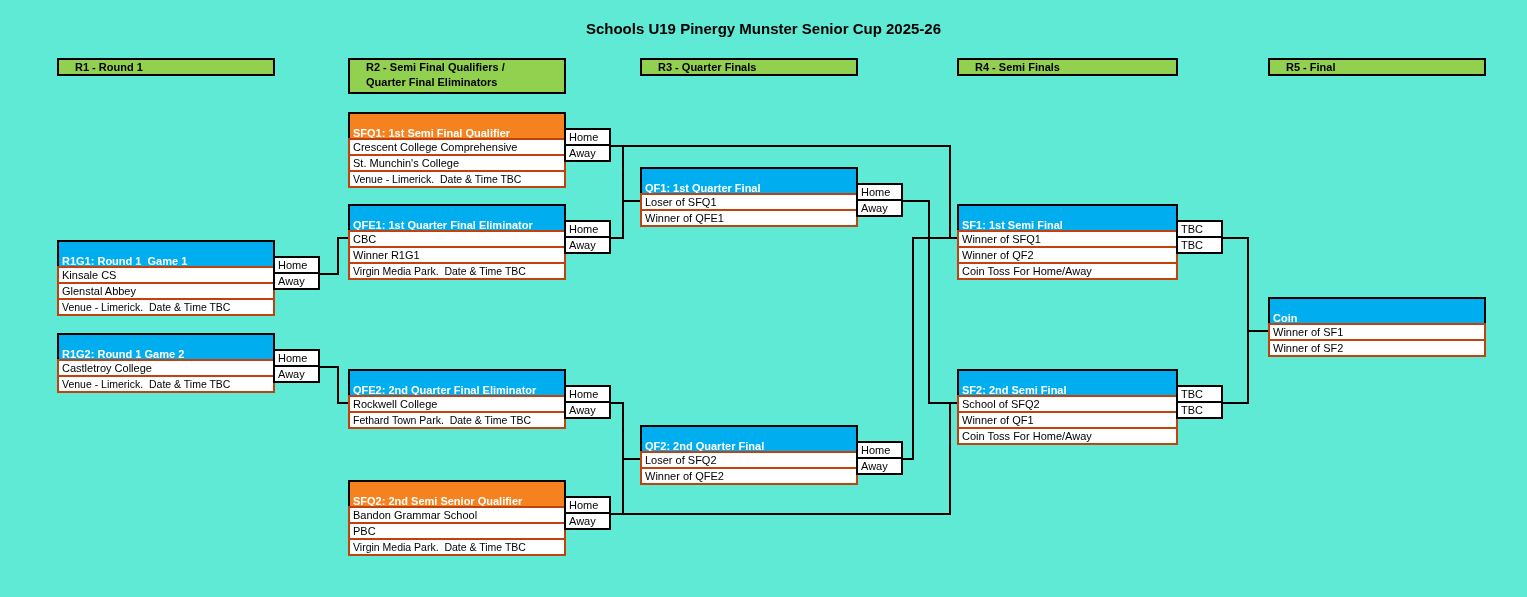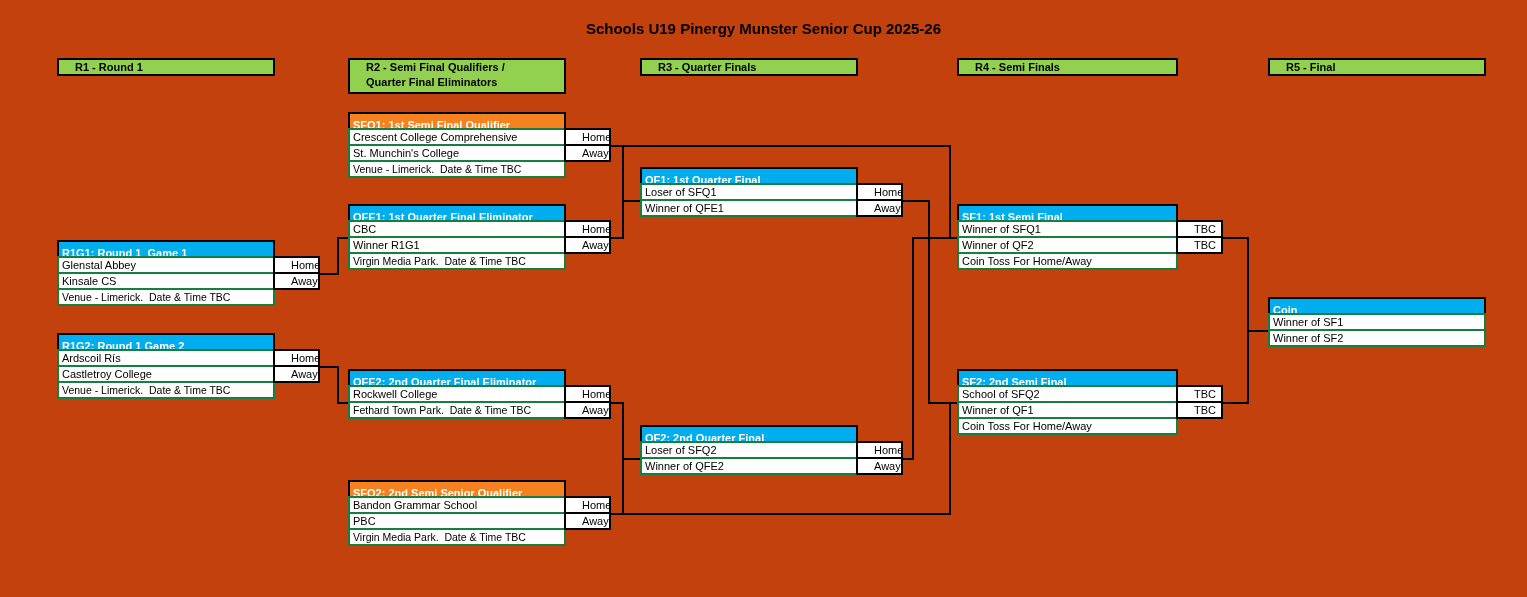--- a/index.html
+++ b/index.html
@@ -1,51 +1,51 @@
 <!DOCTYPE html>
 <html><head>
 <meta charset="utf-8">
 <style>
   html,body{margin:0;padding:0;background:#fff;}
   #stage{
     position:relative;
     width:1527px;height:597px;
-    background:#c2410c;
+    background:#5eead4;
     font-family:"Liberation Sans","DejaVu Sans",sans-serif;
     color:#000;
     overflow:hidden;
   }
   #wires{position:absolute;left:0;top:0;z-index:0;}
   .title{
     position:absolute;top:20px;left:0;width:100%;
     text-align:center;font-weight:bold;font-size:15px;
     z-index:2;white-space:pre;
   }
   .roundhdr{
     position:absolute;z-index:2;
     background:#92D050;border:2px solid #000;box-sizing:border-box;
     font-weight:bold;font-size:11px;line-height:15px;
     padding:0 16px;white-space:pre-wrap;
   }
   .match{position:absolute;z-index:1;font-size:11px;}
   .mhdr{
     height:18px;border:2px solid #000;box-sizing:border-box;
     font-weight:bold;color:#fff;background:#00AEEF;
-    padding:4px 3px;line-height:14px;white-space:pre;overflow:hidden;
+    padding:12px 3px;line-height:14px;white-space:pre;overflow:hidden;
   }
   .mhdr.orange{background:#F5821F;}
   .mrow{
-    height:18px;border:2px solid #15803d;box-sizing:border-box;margin-top:-2px;
+    height:18px;border:2px solid #c2410c;box-sizing:border-box;margin-top:-2px;
     background:#fff;padding:0 3px;line-height:14px;white-space:pre;overflow:hidden;
   }
   .mrow.venue{font-size:10.5px;}
   .scell{
     position:absolute;left:calc(100% - 2px);width:47px;height:18px;
     border:2px solid #000;box-sizing:border-box;background:#fff;
-    padding:0 16px;line-height:14px;white-space:pre;overflow:hidden;
+    padding:0 3px;line-height:14px;white-space:pre;overflow:hidden;
   }
   .s1{top:16px;}
   .s2{top:32px;}
 </style>
 </head>
 <body>
 
 <div id="stage">
 
   <svg id="wires" width="1527" height="597" viewBox="0 0 1527 597">
@@ -87,30 +87,29 @@
     <div class="mhdr">QFE1: 1st Quarter Final Eliminator</div>
     <div class="mrow">CBC</div>
     <div class="mrow">Winner R1G1</div>
     <div class="mrow venue">Virgin Media Park.  Date &amp; Time TBC</div>
     <div class="scell s1">Home</div>
     <div class="scell s2">Away</div>
   </div>
 
   <div class="match" style="left:57px;top:240px;width:218px">
     <div class="mhdr">R1G1: Round 1  Game 1</div>
+    <div class="mrow">Kinsale CS</div>
     <div class="mrow">Glenstal Abbey</div>
-    <div class="mrow">Kinsale CS</div>
     <div class="mrow venue">Venue - Limerick.  Date &amp; Time TBC</div>
     <div class="scell s1">Home</div>
     <div class="scell s2">Away</div>
   </div>
 
   <div class="match" style="left:57px;top:333px;width:218px">
     <div class="mhdr">R1G2: Round 1 Game 2</div>
-    <div class="mrow">Ardscoil Rís</div>
     <div class="mrow">Castletroy College</div>
     <div class="mrow venue">Venue - Limerick.  Date &amp; Time TBC</div>
     <div class="scell s1">Home</div>
     <div class="scell s2">Away</div>
   </div>
 
   <div class="match" style="left:348px;top:369px;width:218px">
     <div class="mhdr">QFE2: 2nd Quarter Final Eliminator</div>
     <div class="mrow">Rockwell College</div>
     <div class="mrow venue">Fethard Town Park.  Date &amp; Time TBC</div>

